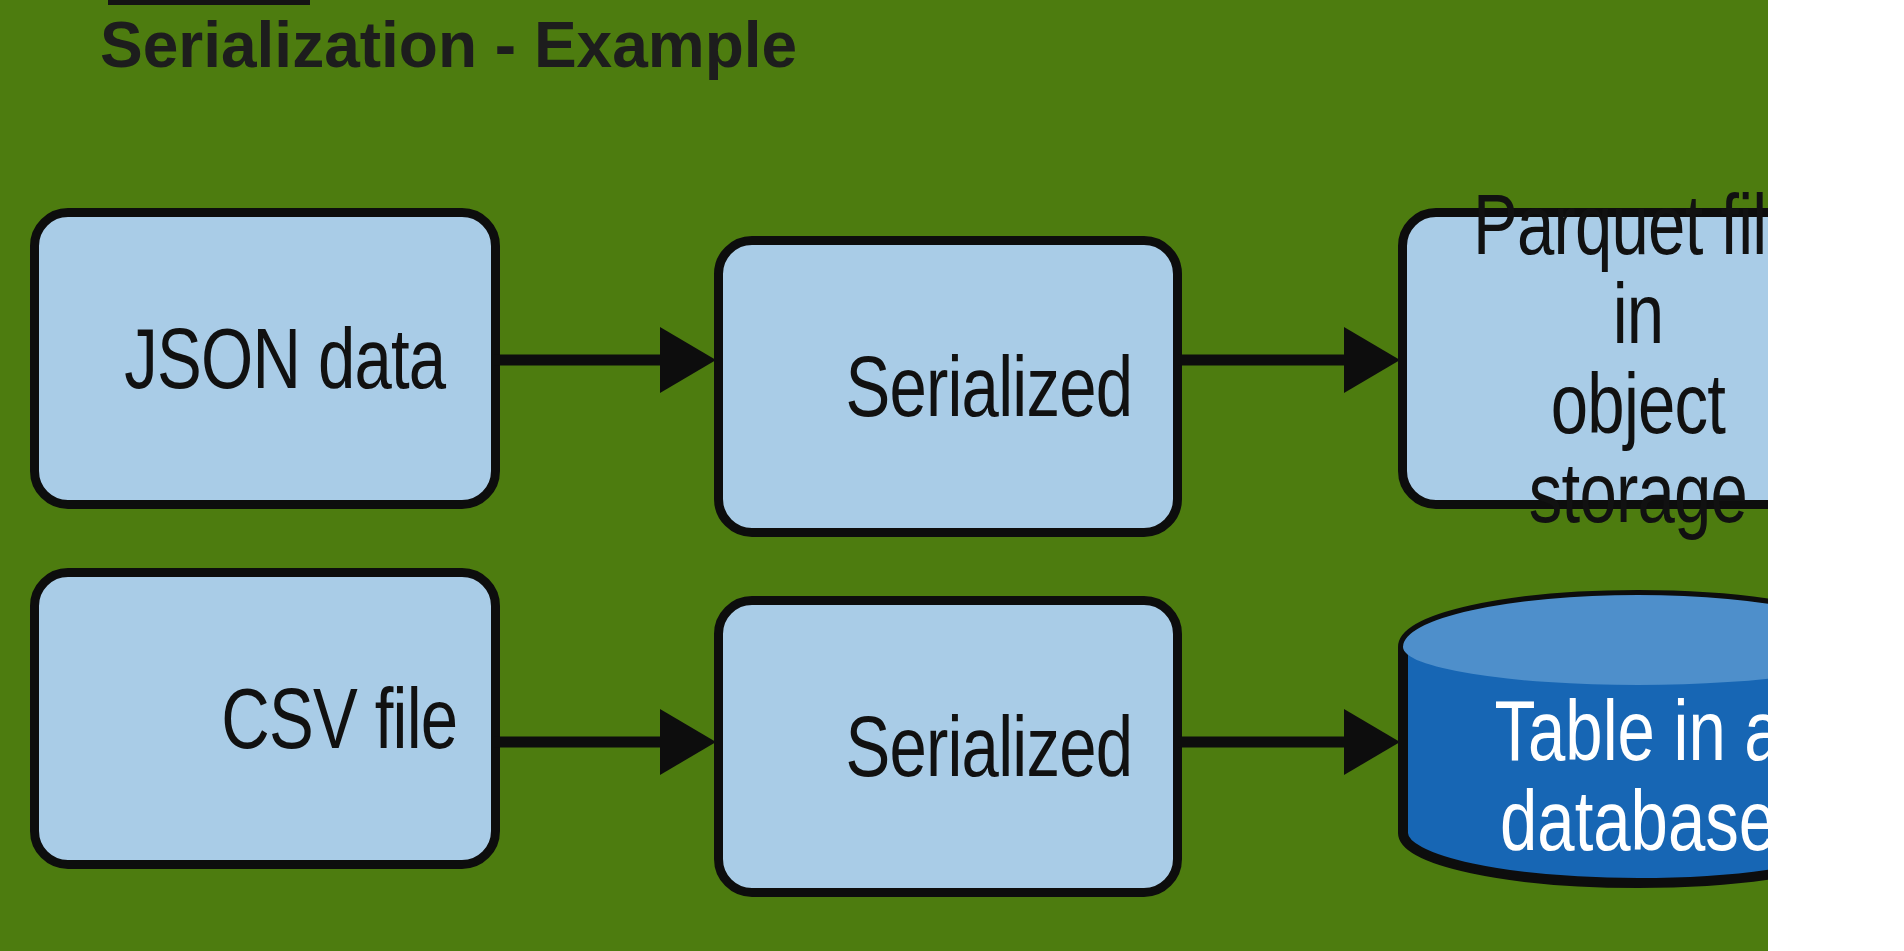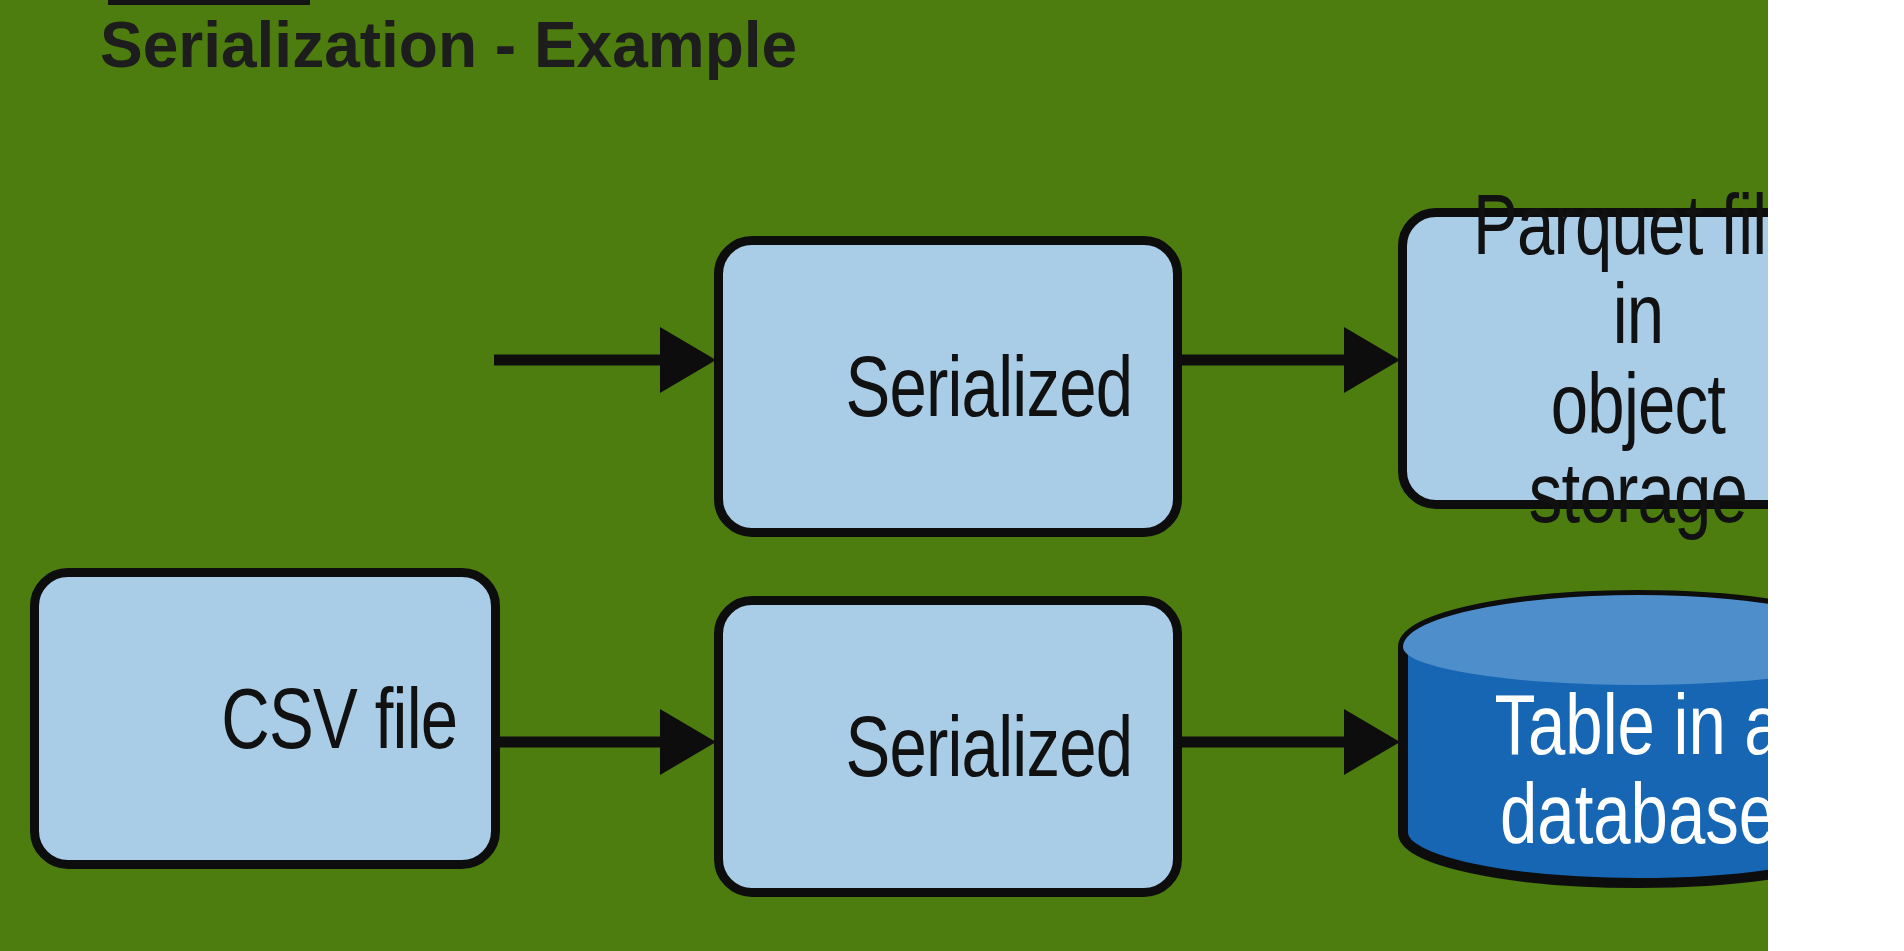--- a/index.html
+++ b/index.html
@@ -41,34 +41,37 @@
   .a3 { left:494px;  top:704px; }
   .a4 { left:1178px; top:704px; }
   .arrow line    { stroke:#0d0d0d; stroke-width:11; }
   .arrow polygon { fill:#0d0d0d; }
   .cyl { position:absolute; left:1398px; top:585px; width:480px; height:310px; }
   .cyl svg { position:absolute; left:0; top:0; width:100%; height:100%; }
   .cyl-body { fill:#1766B4; stroke:#0d0d0d; stroke-width:10; }
   .cyl-lens { fill:#4E8FCB; }
   .cyl .label-wrap {
     position:absolute; left:0; right:0; top:95px; bottom:30px;
-    display:flex; align-items:flex-start; justify-content:center;
+    display:flex; align-items:flex-end; justify-content:center;
   }
   .cyl .node-label { color:#ffffff; letter-spacing:0; }
 </style>
 </head>
 <body>
 
 <div class="stage">
 
   <div class="top-strip"></div>
   <div class="logo-smudge"></div>
 
   <h1 class="title">Serialization - Example</h1>
 
+  <div class="node box r1 c1">
+    <span class="node-label">JSON data</span>
+  </div>
 
   <svg class="arrow a1" viewBox="0 0 224 76" aria-hidden="true">
     <line x1="0" y1="38" x2="176" y2="38"></line>
     <polygon points="166,5 166,71 222,38"></polygon>
   </svg>
 
   <div class="node box r1 c2">
     <span class="node-label">Serialized</span>
   </div>
 

